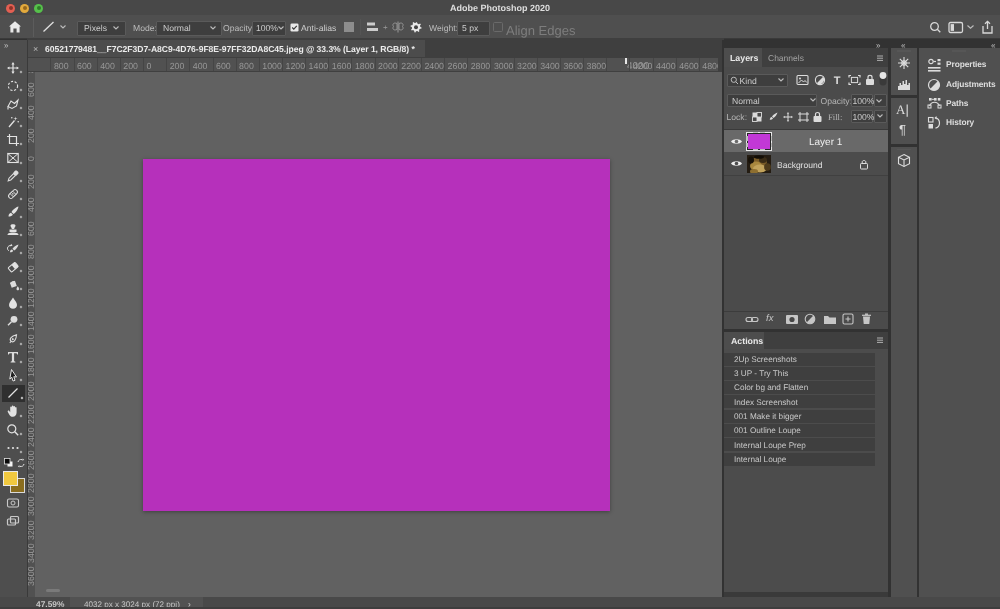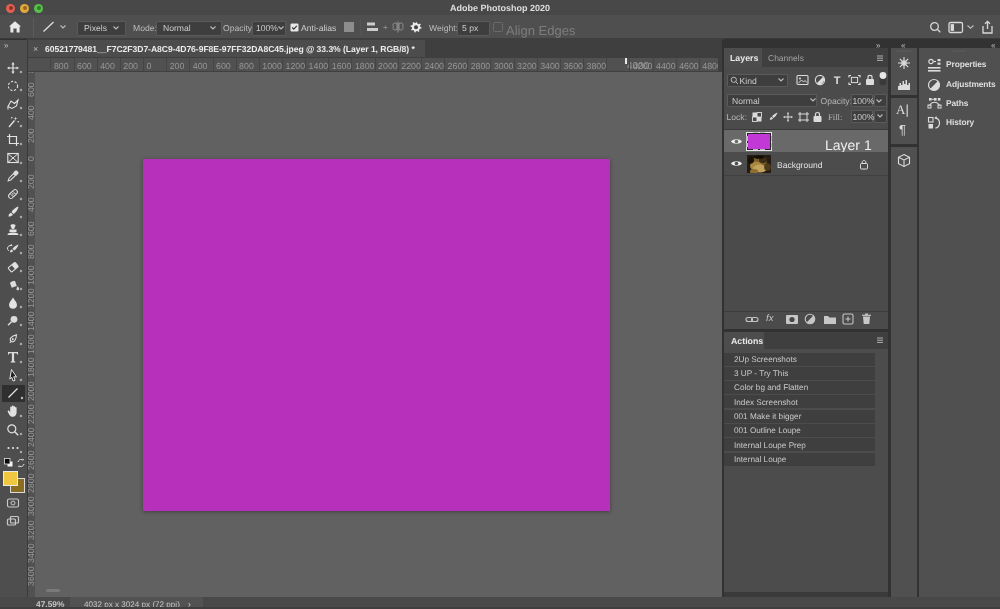--- a/index.html
+++ b/index.html
@@ -445,21 +445,21 @@
 <div class="abs" style="left:746px;top:131.5px;width:25.5px;height:19px;background:#e8e8e8;"></div>
 <div class="abs" style="left:748px;top:133.5px;width:21.5px;height:15px;background:#c238d6;outline:1px solid #262626;"></div>
 <div class="abs" style="left:752.5px;top:131.5px;width:5px;height:1.8px;background:#bdbdbd;"></div>
 <div class="abs" style="left:760px;top:131.5px;width:5px;height:1.8px;background:#bdbdbd;"></div>
 <div class="abs" style="left:752.5px;top:148.5px;width:5px;height:1.8px;background:#bdbdbd;"></div>
 <div class="abs" style="left:760px;top:148.5px;width:5px;height:1.8px;background:#bdbdbd;"></div>
 <div class="abs" style="left:746px;top:136px;width:1.8px;height:4.5px;background:#bdbdbd;"></div>
 <div class="abs" style="left:770.5px;top:136px;width:1.8px;height:4.5px;background:#bdbdbd;"></div>
 <div class="abs" style="left:746px;top:142.5px;width:1.8px;height:4.5px;background:#bdbdbd;"></div>
 <div class="abs" style="left:770.5px;top:142.5px;width:1.8px;height:4.5px;background:#bdbdbd;"></div>
-<div class="abs" style="left:793px;top:136.5px;font-size:14px;color:#efefef;padding-left:32px;">Layer 1</div>
+<div class="abs" style="left:777px;top:136.5px;font-size:10px;color:#efefef;padding-left:32px;">Layer 1</div>
 <div class="abs" style="left:724px;top:152px;width:164px;height:23px;background:#4c4c4c;border-bottom:1px solid #404040;"></div>
 <svg class="abs" style="left:730px;top:159px;" width="13" height="9" viewBox="0 0 13 9">
     <path d="M1 4.5 C3 1.5 10 1.5 12 4.5 C10 7.5 3 7.5 1 4.5 Z" fill="#efefef"></path>
     <circle cx="6.5" cy="4.5" r="1.8" fill="#4c4c4c"></circle>
   </svg>
 <svg class="abs" style="left:747px;top:154.5px;" width="24" height="18.5" viewBox="0 0 24 18.5">
 <rect width="24" height="18.5" fill="#241c12"></rect>
 <ellipse cx="12" cy="7" rx="8" ry="5" fill="#7a5c28"></ellipse>
 <ellipse cx="9" cy="11" rx="6" ry="4.5" fill="#a8873e"></ellipse>
 <ellipse cx="16" cy="5" rx="4" ry="3" fill="#3a2c16"></ellipse>

